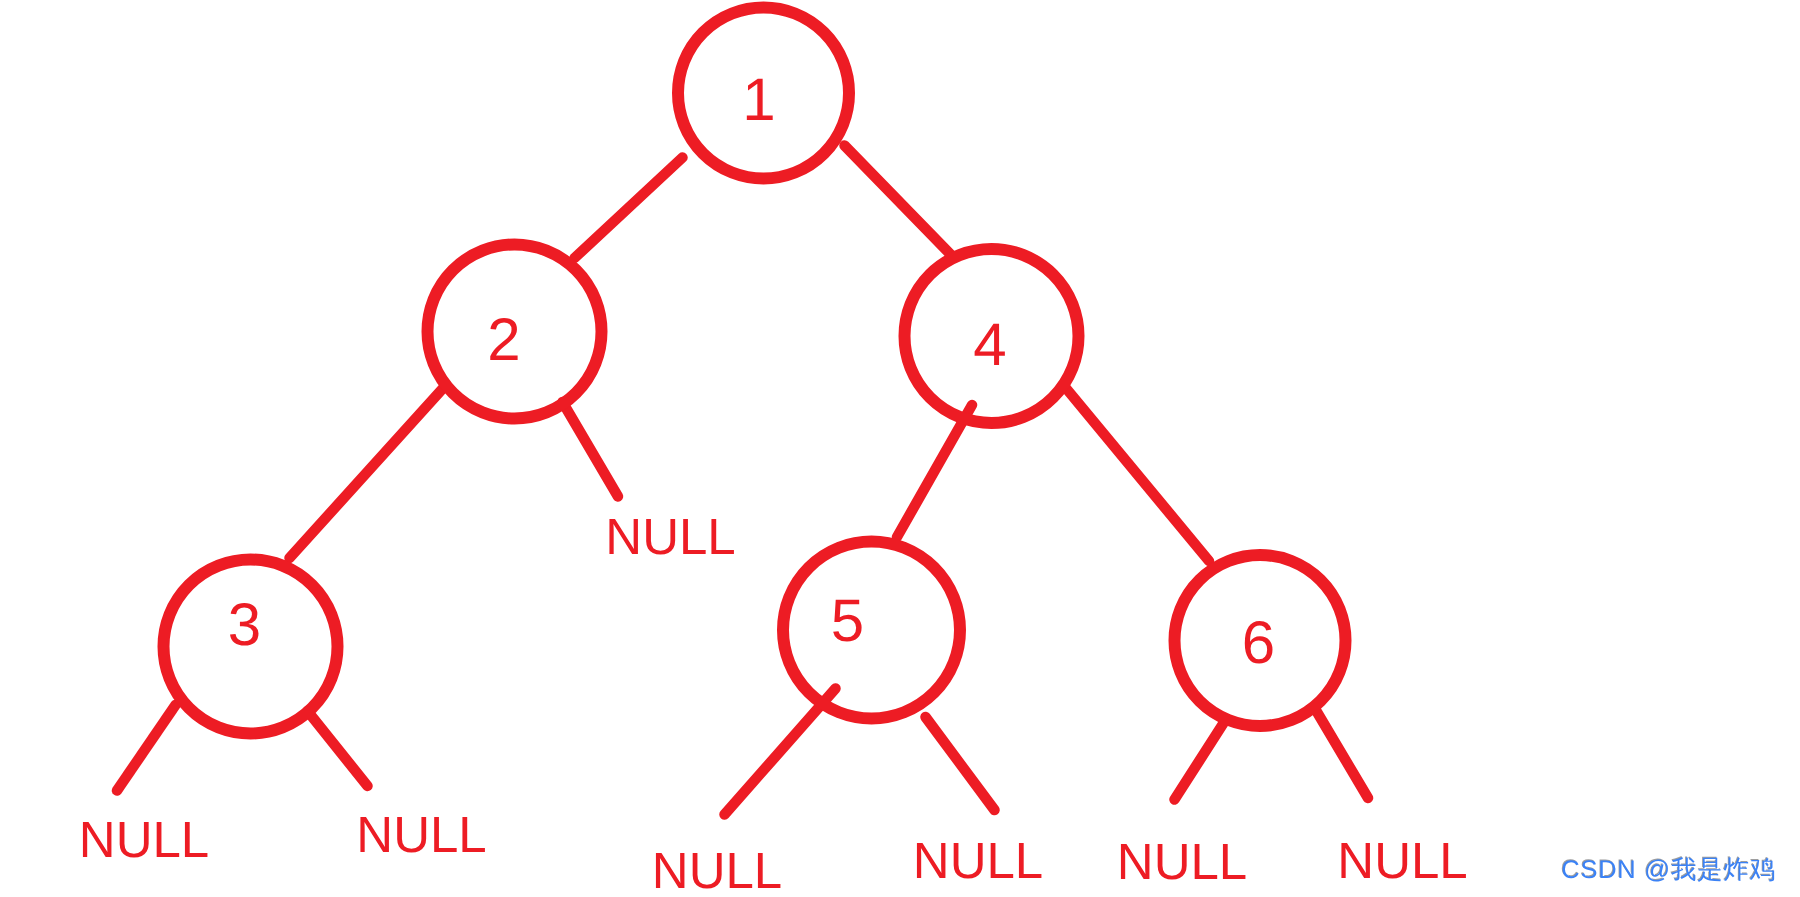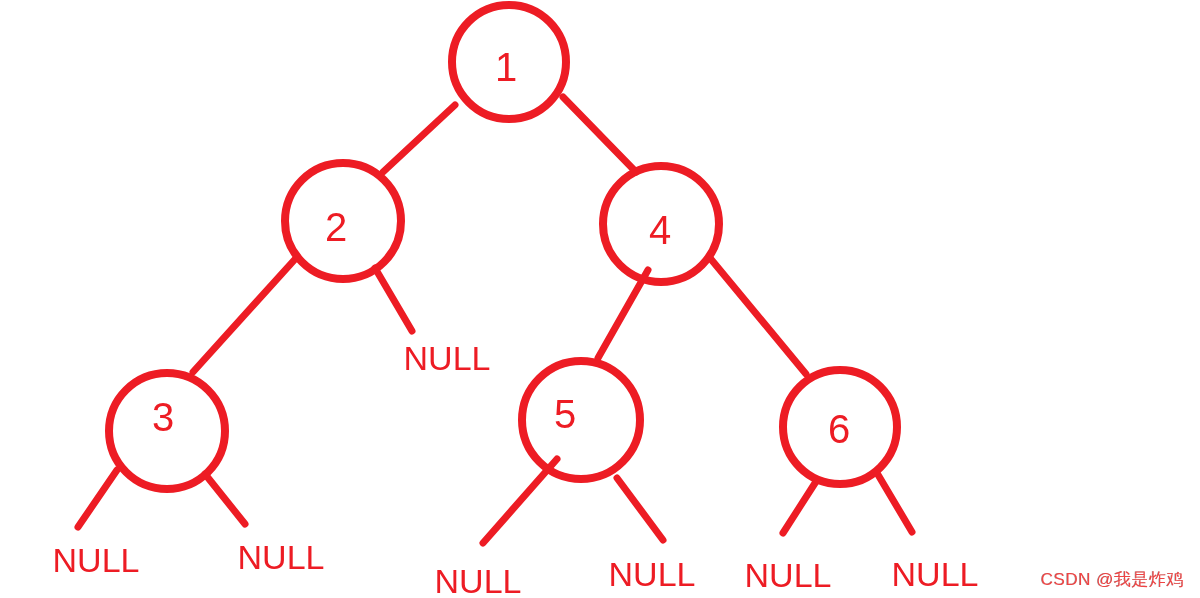--- a/index.html
+++ b/index.html
@@ -69,14 +69,14 @@
       <circle cx="840" cy="427" r="57" fill="none" stroke="#ED1C24" stroke-width="8"></circle>
       <text x="839" y="429" fill="#ED1C24" text-anchor="middle" dominant-baseline="central" class="node-label">6</text>
       <text x="447" y="358" fill="#ED1C24" text-anchor="middle" dominant-baseline="central" class="null-label">NULL</text>
       <text x="96" y="560" fill="#ED1C24" text-anchor="middle" dominant-baseline="central" class="null-label">NULL</text>
       <text x="281" y="557" fill="#ED1C24" text-anchor="middle" dominant-baseline="central" class="null-label">NULL</text>
       <text x="478" y="581" fill="#ED1C24" text-anchor="middle" dominant-baseline="central" class="null-label">NULL</text>
       <text x="652" y="574" fill="#ED1C24" text-anchor="middle" dominant-baseline="central" class="null-label">NULL</text>
       <text x="788" y="575" fill="#ED1C24" text-anchor="middle" dominant-baseline="central" class="null-label">NULL</text>
       <text x="935" y="574" fill="#ED1C24" text-anchor="middle" dominant-baseline="central" class="null-label">NULL</text>
     </svg>
-  <div class="watermark" style="color: #ef4444;">CSDN @我是炸鸡</div>
+  <div class="watermark" style="color: #3b82f6;">CSDN @我是炸鸡</div>
 </div>
 
 </body></html>

